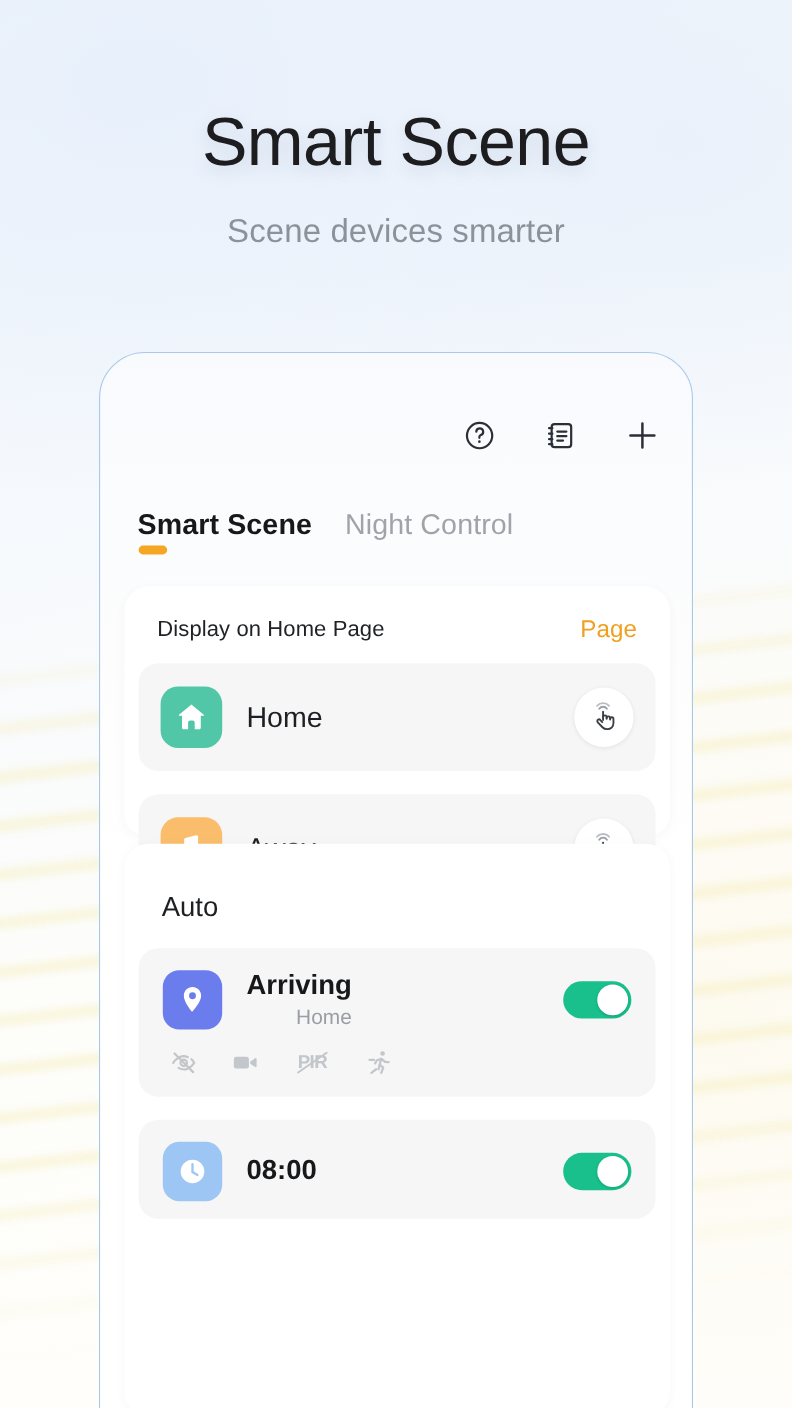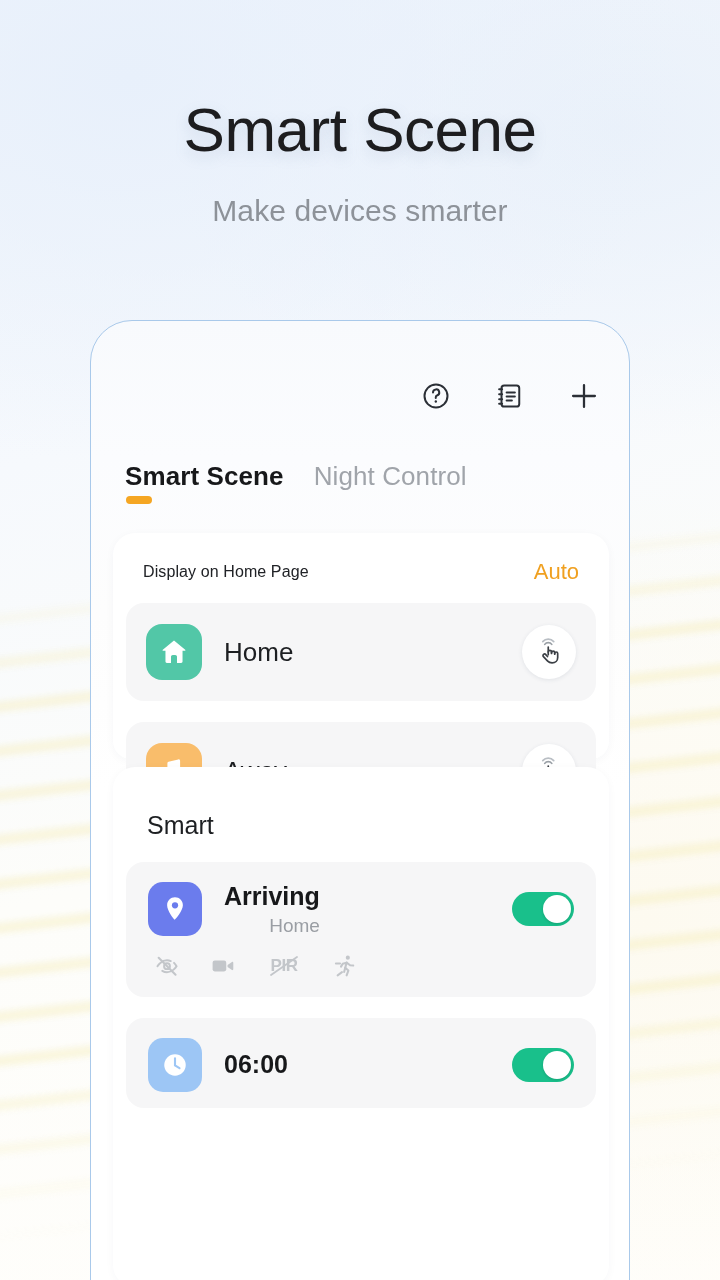--- a/index.html
+++ b/index.html
@@ -137,21 +137,21 @@
   #card-home     { top: 212px; height: 226px; border-radius: 22px 22px 18px 18px; }
   #card-auto     { top: 446px; height: 520px; }
 
   #card-home-header {
     display: flex;
     align-items: center;
     justify-content: space-between;
     padding: 26px 30px 4px 30px;
   }
   #card-home-title {
-    font-size: 16px;
+    font-size: 20px;
     font-weight: 500;
     color: #202226;
     letter-spacing: 0.1px;
   }
   #edit-link {
     font-size: 22px;
     color: #f0a020;
     font-weight: 400;
   }
 
@@ -257,21 +257,21 @@
   svg { display: block; }
 </style>
 </head>
 <body>
 
 <div id="bg-base"></div>
 <div id="bg-streaks"></div>
 
 <div id="hero">
   <div id="hero-title">Smart Scene</div>
-  <div id="hero-subtitle">Make devices smarter</div>
+  <div id="hero-subtitle">Scene devices smarter</div>
 </div>
 
 <div id="phone">
 
   <div id="phone-actionbar">
 
     <div class="act-btn">
       <svg width="30" height="30" viewBox="0 0 24 24" fill="none" stroke="#2b2f36" stroke-width="1.6">
         <circle cx="12" cy="12" r="9.2"></circle>
         <path d="M9.6 9.2a2.5 2.5 0 1 1 3.2 2.4c-.7.25-1 .8-1 1.55v.5" stroke-linecap="round"></path>
@@ -301,21 +301,21 @@
     </div>
     <div class="tab inactive">
       <div class="tab-label">Night Control</div>
     </div>
   </div>
 
   <div class="card" id="card-home">
 
     <div id="card-home-header">
       <div id="card-home-title">Display on Home Page</div>
-      <div id="edit-link">Auto</div>
+      <div id="edit-link">Page</div>
     </div>
 
     <div class="scene-list">
 
       <div class="scene-row">
         <div class="scene-ico" style="background:#52c7a7">
           <svg width="32" height="32" viewBox="0 0 24 24" fill="#ffffff">
             <path d="M12 3.4 3.6 10.3c-.3.25-.15.75.25.75H5.6v8.1c0 .6.45 1.05 1.05 1.05h3.1v-4.6c0-.75.6-1.35 1.35-1.35h1.8c.75 0 1.35.6 1.35 1.35v4.6h3.1c.6 0 1.05-.45 1.05-1.05v-8.1h1.75c.4 0 .55-.5.25-.75L12 3.4z"></path>
           </svg>
         </div>
@@ -369,21 +369,21 @@
             <path d="M16.55 13.2c0-.7.55-1.2 1.2-1.2s1.2.5 1.2 1.2v3.1c0 2.6-1.9 4.4-4.5 4.4-1.5 0-2.6-.45-3.5-1.4l-3.4-3.6c-.5-.55-.45-1.35.1-1.8.55-.45 1.35-.35 1.8.2l1.35 1.5"></path>
           </svg>
         </div>
       </div>
 
     </div>
   </div>
 
   <div class="card" id="card-auto">
 
-    <div id="auto-title">Smart</div>
+    <div id="auto-title">Auto</div>
 
     <div class="auto-list">
 
       <div class="auto-row">
         <div class="auto-main">
           <div class="auto-ico" style="background:#6b7ced">
             <svg width="30" height="30" viewBox="0 0 24 24" fill="#ffffff">
               <path d="M12 2.6c-3.5 0-6.3 2.8-6.3 6.3 0 4.6 5.5 11.2 5.74 11.48.14.17.38.17.52 0C12.2 20.1 18.3 13.5 18.3 8.9c0-3.5-2.8-6.3-6.3-6.3z"></path>
               <circle cx="12" cy="9.0" r="2.5" fill="#6b7ced"></circle>
             </svg>
@@ -435,21 +435,21 @@
 
       <div class="auto-row">
         <div class="auto-main">
           <div class="auto-ico" style="background:#9dc6f5">
             <svg width="30" height="30" viewBox="0 0 24 24" fill="#ffffff">
               <circle cx="12" cy="12" r="8.6"></circle>
               <path d="M12 6.6v5.8l3.6 2.1" stroke="#9dc6f5" stroke-width="1.7" fill="none" stroke-linecap="round"></path>
             </svg>
           </div>
           <div class="auto-text">
-            <div class="auto-name">06:00</div>
+            <div class="auto-name">08:00</div>
           </div>
           <div class="toggle">
             <div class="knob"></div>
           </div>
         </div>
       </div>
 
     </div>
   </div>
 

